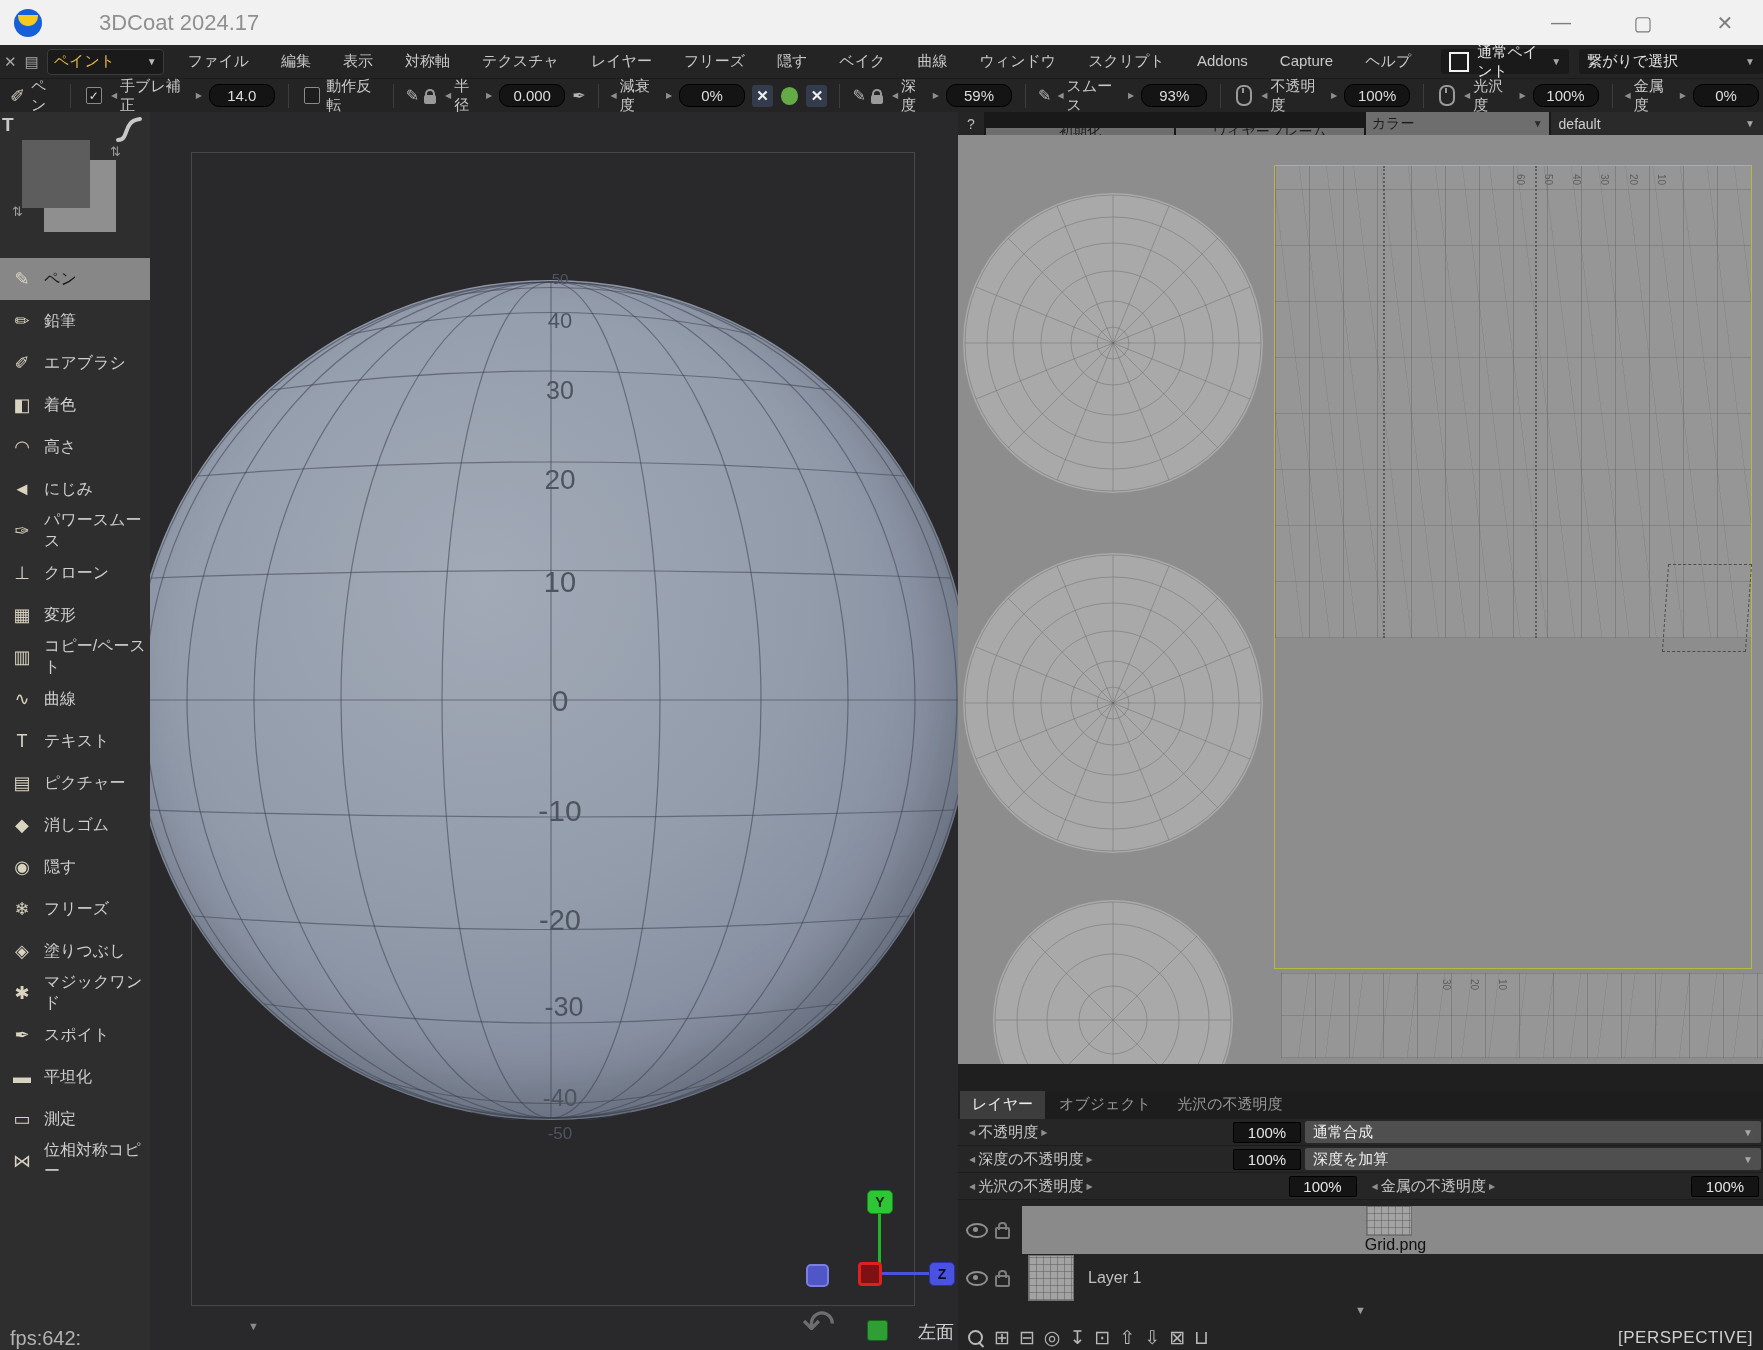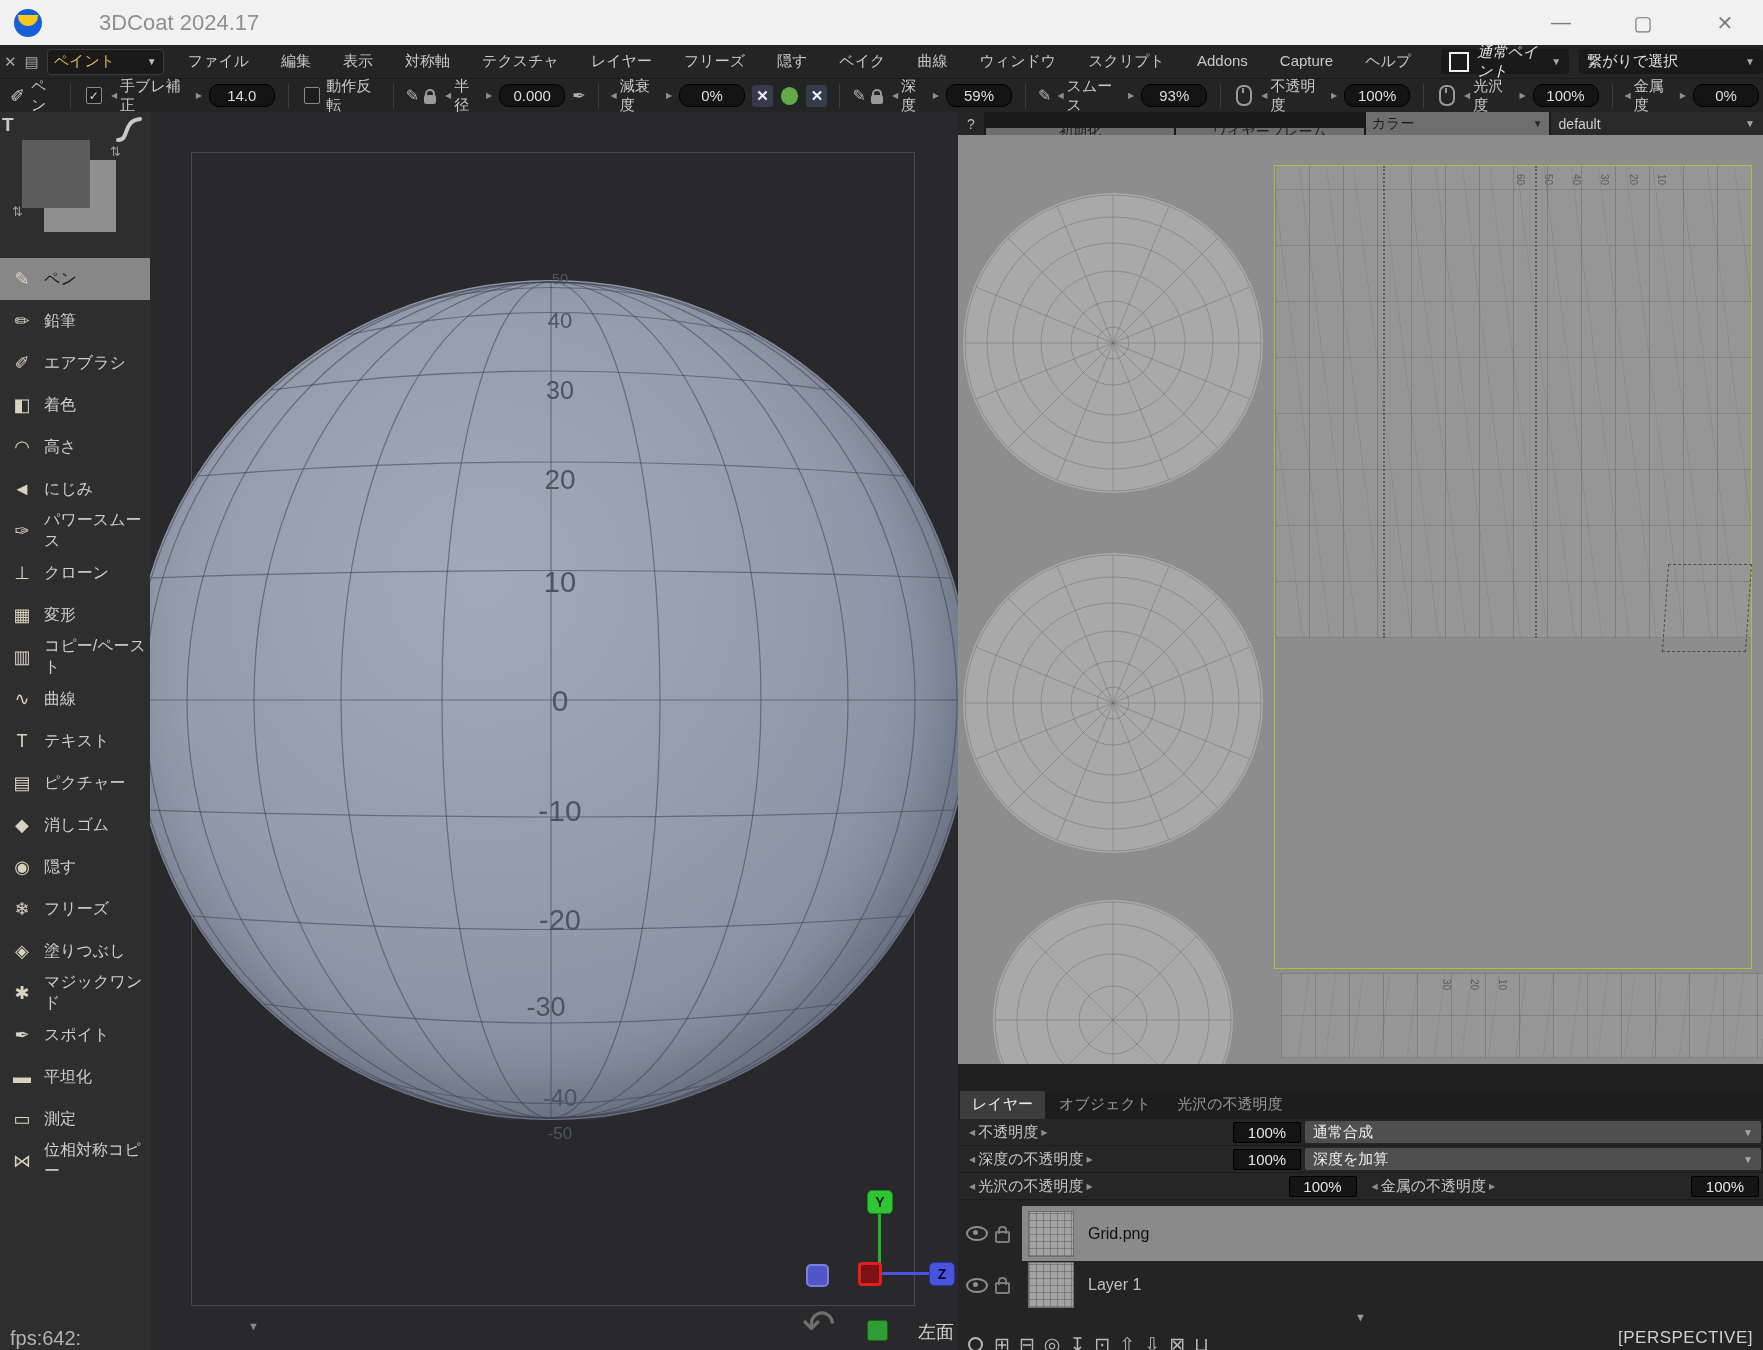--- a/index.html
+++ b/index.html
@@ -15,21 +15,21 @@
   
   .menubar{position:absolute;top:45px;left:0;right:0;height:33px;background:#242424;border-bottom:1px solid #1b1b1b;
            display:flex;align-items:center;color:#c9c9c9;font-size:15px;}
   .menubar .mini-icon{color:#a9a9a9;font-size:15px;margin:0 4px;}
   .room-dd{display:flex;align-items:center;background:#1a1a1a;border:1px solid #3c3c3c;border-radius:4px;
            height:24px;width:138px;margin:0 8px 0 4px;padding:0 6px;color:#e8b84b;}
   .room-dd .caret{margin-left:auto;color:#b9b9b9;font-size:10px;}
   .menu-items{display:flex;}
   .menu-items .mi{padding:0 16px;white-space:nowrap;cursor:default;}
   .mode-dd,.sel-dd{display:flex;align-items:center;background:#1a1a1a;border-radius:3px;height:25px;color:#e3e3e3;padding:0 8px;}
-  .mode-dd{width:150px;margin-left:14px;font-style:italic;}
+  .mode-dd{width:150px;margin-left:14px;}
   .sel-dd{width:225px;margin-left:10px;}
   .dd-caret{margin-left:auto;color:#a8a8a8;font-size:10px;}
   .cb-white{width:16px;height:16px;border:2px solid #f2f2f2;background:#1a1a1a;margin-right:8px;flex:0 0 auto;}
   
   .toolbar{position:absolute;top:79px;left:0;right:0;height:33px;background:#242424;border-bottom:1px solid #161616;
            display:flex;align-items:center;color:#c9c9c9;font-size:15px;}
   .tsep{width:1px;height:24px;background:#3d3d3d;margin:0 9px;flex:0 0 auto;}
   .arr{font-size:8px;color:#8f8f8f;margin:0 3px;}
   .vbox{background:#141414;border:1px solid #000;border-radius:10px;color:#dedede;text-align:center;
         padding:2px 6px;min-width:52px;margin:0 4px;font-size:15px;}
@@ -115,21 +115,21 @@
   .ly-dd{flex:1;background:#4f4f4f;color:#ededed;display:flex;align-items:center;height:22px;padding:0 8px;margin-right:2px;border-radius:2px;}
   .sp{flex:1;}
   .ly-list{padding-top:6px;}
   .ly-item{display:flex;align-items:center;margin-bottom:6px;}
   .ly-icons{width:56px;display:flex;align-items:center;gap:7px;padding-left:8px;flex:0 0 auto;}
   .icon-eye{width:18px;height:11px;border:2px solid #8f8f8f;border-radius:50%;position:relative;}
   .icon-eye::after{content:"";position:absolute;left:5px;top:2px;width:5px;height:5px;border-radius:50%;background:#8f8f8f;}
   .icon-lock2{position:relative;width:11px;height:8px;background:transparent;border:2px solid #7d7d7d;border-radius:2px;margin-top:6px;}
   .icon-lock2::before{content:"";position:absolute;top:-7px;left:1px;width:5px;height:6px;border:2px solid #7d7d7d;border-bottom:none;border-radius:4px 4px 0 0;}
   .ly-body{flex:1;display:flex;align-items:center;height:36px;color:#c0c0c0;font-size:16px;padding-left:6px;}
-  .ly-item.selected .ly-body{background:#8a8a8a;color:#101010;height:55px;}
+  .ly-item.selected .ly-body{background:#8a8a8a;color:#101010;height:48px;flex-direction:column;}
   .thumb{width:44px;height:44px;background:#a3a3a3;border:1px solid #6f6f6f;margin-right:14px;
          background-image:repeating-linear-gradient(90deg,rgba(90,90,90,.5) 0 1px,transparent 1px 7px),
                           repeating-linear-gradient(0deg,rgba(90,90,90,.5) 0 1px,transparent 1px 7px);}
   .ly-collapse{text-align:center;color:#9a9a9a;font-size:11px;margin:8px 0 10px;}
   .ly-footer{display:flex;align-items:center;gap:9px;padding-left:10px;color:#b8b8b8;font-size:19px;}
   .icon-search{width:11px;height:11px;border:2px solid #b8b8b8;border-radius:50%;position:relative;margin-right:2px;}
   .icon-search::after{content:"";position:absolute;width:2px;height:7px;background:#b8b8b8;left:10px;top:9px;transform:rotate(-45deg);}
   .perspective{position:absolute;right:10px;bottom:2px;color:#cfcfcf;font-size:17px;letter-spacing:.5px;}
 </style>
 </head>
@@ -396,21 +396,21 @@
   </div>
   <div class="ruler" id="ruler">
       <span style="left: 410px; top: 158px; font-size: 15px;">50</span>
       <span style="left: 410px; top: 196px; font-size: 22px;">40</span>
       <span style="left: 410px; top: 264px; font-size: 25px;">30</span>
       <span style="left: 410px; top: 352px; font-size: 28px;">20</span>
       <span style="left: 410px; top: 454px; font-size: 29px;">10</span>
       <span style="left: 410px; top: 572px; font-size: 30px;">0</span>
       <span style="left: 410px; top: 682px; font-size: 30px;">-10</span>
       <span style="left: 410px; top: 792px; font-size: 29px;">-20</span>
-      <span style="left: 396px; top: 880px; font-size: 27px;">-30</span>
+      <span style="left: 414px; top: 880px; font-size: 27px;">-30</span>
       <span style="left: 410px; top: 956px; font-size: 24px; margin-top: 16px;">-40</span>
       <span style="left: 410px; top: 1012px; font-size: 17px;">-50</span>
     </div>
 
   <div class="gizmo-line" style="left:728px;top:1098px;width:3px;height:58px;background:#24b42a;"></div>
   <div class="gizmo-line" style="left:732px;top:1160px;width:52px;height:3px;background:#4a52e0;"></div>
   <div class="axis-box axis-y" style="left:717px;top:1078px;">Y</div>
   <div class="axis-box axis-z" style="left:779px;top:1150px;">Z</div>
   <div class="gizmo-center" style="left:708px;top:1150px;"></div>
   <div class="gizmo-blue" style="left:656px;top:1152px;"></div>

